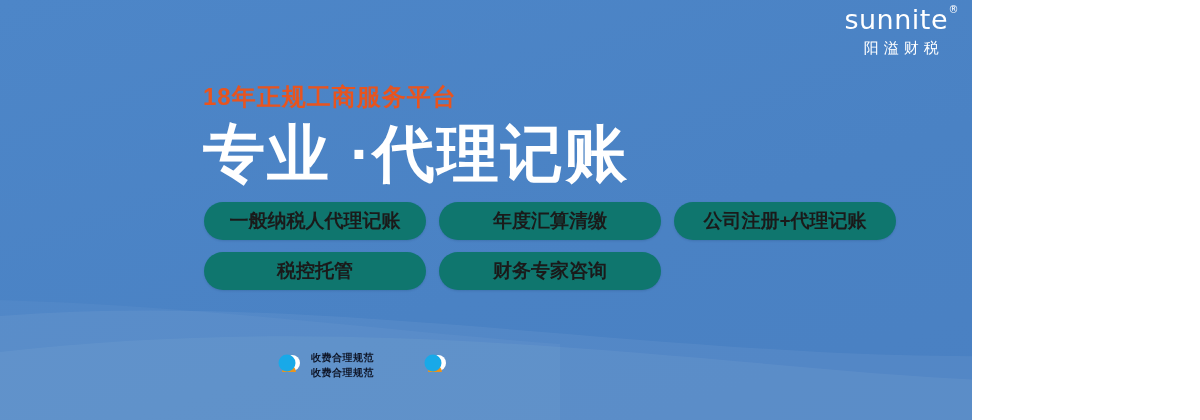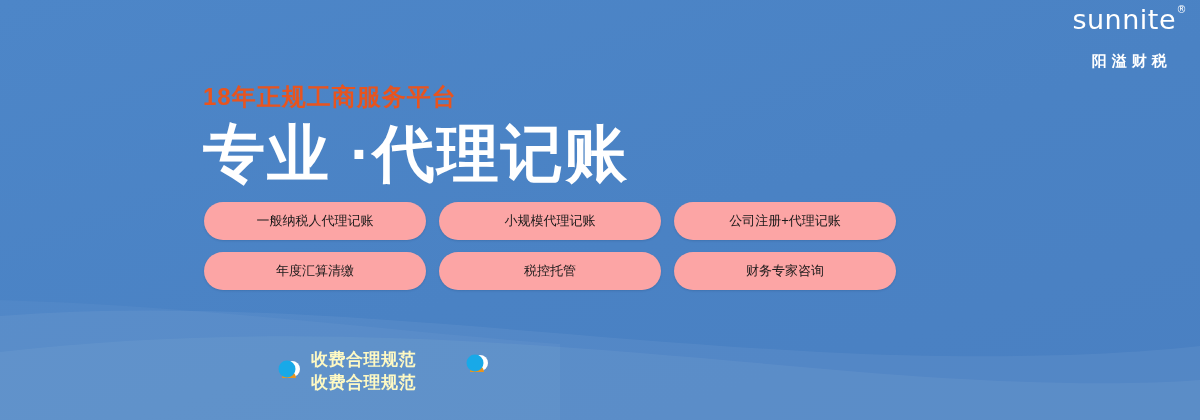--- a/index.html
+++ b/index.html
@@ -3,21 +3,21 @@
 <meta charset="utf-8">
 <style>
   * { margin:0; padding:0; box-sizing:border-box; }
   html, body {
     width:1200px; height:420px;
     overflow:hidden;
     font-family:"Liberation Sans", sans-serif;
   }
   .banner {
     position:relative;
-    width:1200px; height:420px;
+    width:972px; height:420px;
     background:#4a82c4;
     overflow:hidden;
   }
 
   
   .bg-waves {
     position:absolute; inset:0;
     width:1200px; height:420px;
     pointer-events:none;
   }
@@ -40,23 +40,23 @@
     padding-right:10px;
   }
   .logo-reg {
     position:absolute;
     top:-1px; right:-1px;
     font-size:10px;
     color:#ffffff;
     line-height:1;
   }
   .logo-cn {
-    margin-top:20px;
+    margin-top:7px;
     font-size:15px;
-    font-weight:700;
+    font-weight:400;
     letter-spacing:5px;
     color:#ffffff;
     padding-left:5px;
     text-align:center;
   }
 
   
   .headline {
     position:absolute;
     left:203px; top:84px;
@@ -87,24 +87,24 @@
     grid-template-columns:222px 222px 222px;
     grid-auto-rows:38px;
     column-gap:13px;
     row-gap:12px;
   }
   .pill {
     display:flex;
     align-items:center;
     justify-content:center;
     border-radius:19px;
-    background:#fca5a5;
+    background:#0f766e;
     color:#1a1a1a;
-    font-size:13px;
-    font-weight:400;
+    font-size:19px;
+    font-weight:700;
     white-space:nowrap;
     box-shadow:0 1px 2px rgba(20,50,90,0.18);
   }
 
   
   .features {
     position:absolute;
     left:276px; top:350px;
     display:flex;
     align-items:flex-start;
@@ -119,23 +119,23 @@
     flex:0 0 auto;
     width:26px; height:30px;
     display:block;
   }
   .feature-lines {
     display:flex;
     flex-direction:column;
     gap:3px;
   }
   .feature-line {
-    font-size:17px;
-    font-weight:700;
-    color:#fef9c3;
+    font-size:10px;
+    font-weight:700;
+    color:#0f172a;
     line-height:1.15;
     letter-spacing:0.5px;
     white-space:nowrap;
   }
 </style>
 </head>
 <body>
 
 <div class="banner">
 
@@ -161,23 +161,22 @@
     <div class="logo-cn">阳溢财税</div>
   </div>
 
   <div class="headline">
     <div class="kicker">18年正规工商服务平台</div>
     <div class="title">专业 ·代理记账</div>
   </div>
 
   <div class="pill-grid">
     <div class="pill">一般纳税人代理记账</div>
-    <div class="pill">小规模代理记账</div>
+    <div class="pill">年度汇算清缴</div>
     <div class="pill">公司注册+代理记账</div>
-    <div class="pill">年度汇算清缴</div>
     <div class="pill">税控托管</div>
     <div class="pill">财务专家咨询</div>
   </div>
 
   <div class="features">
 
     <div class="feature">
       <svg class="feature-icon" viewBox="0 0 26 30">
         <circle cx="16" cy="13" r="8" fill="#ffffff"></circle>
         <path d="M6 22 a7 7 0 0 1 14 0 z" fill="#e8941e"></path>

